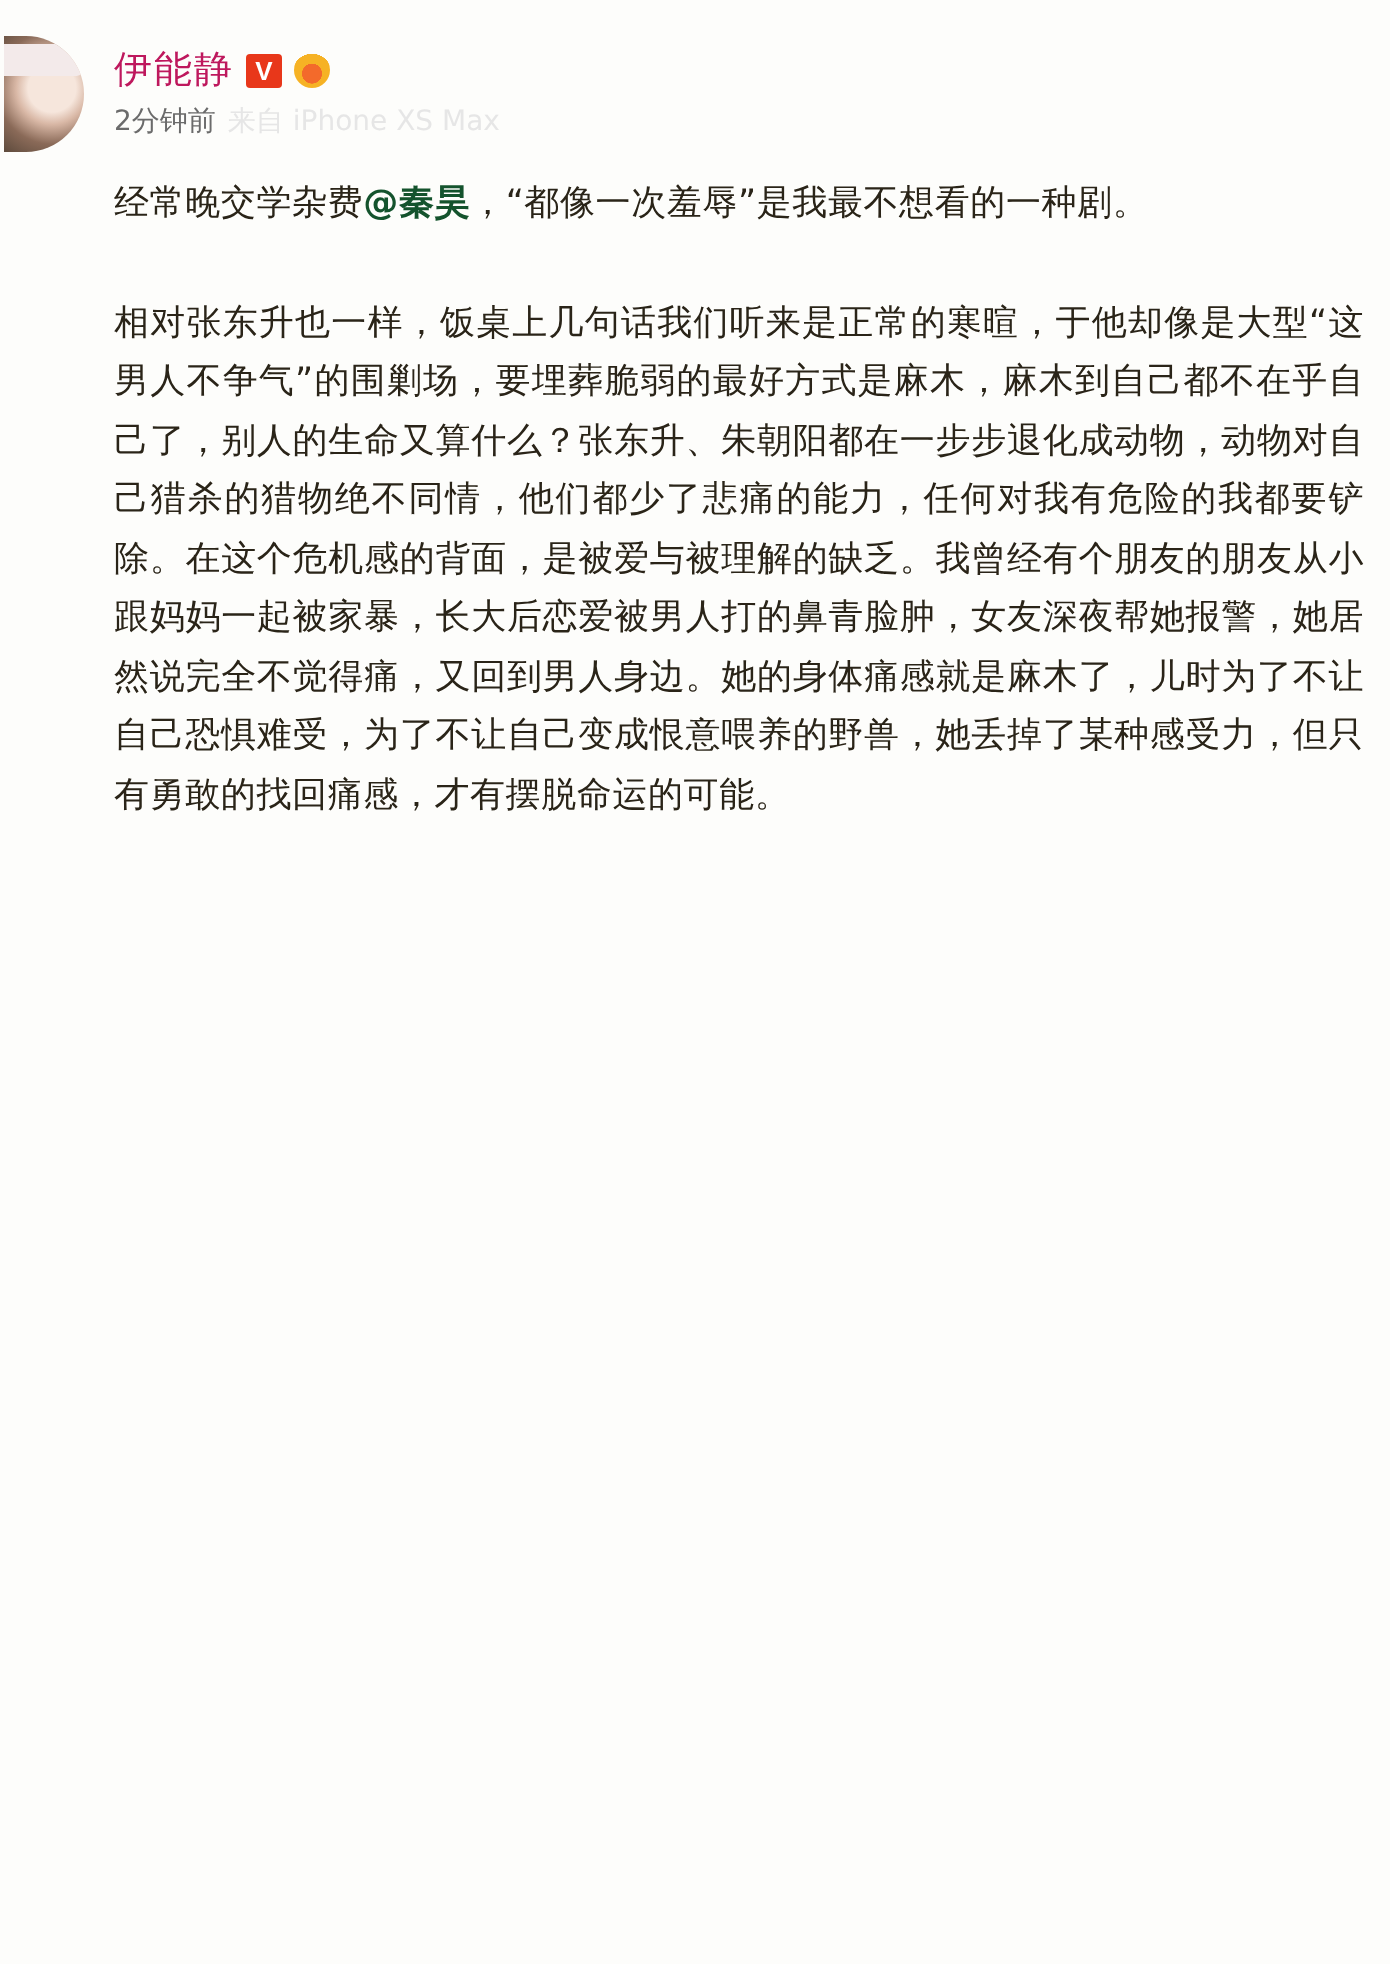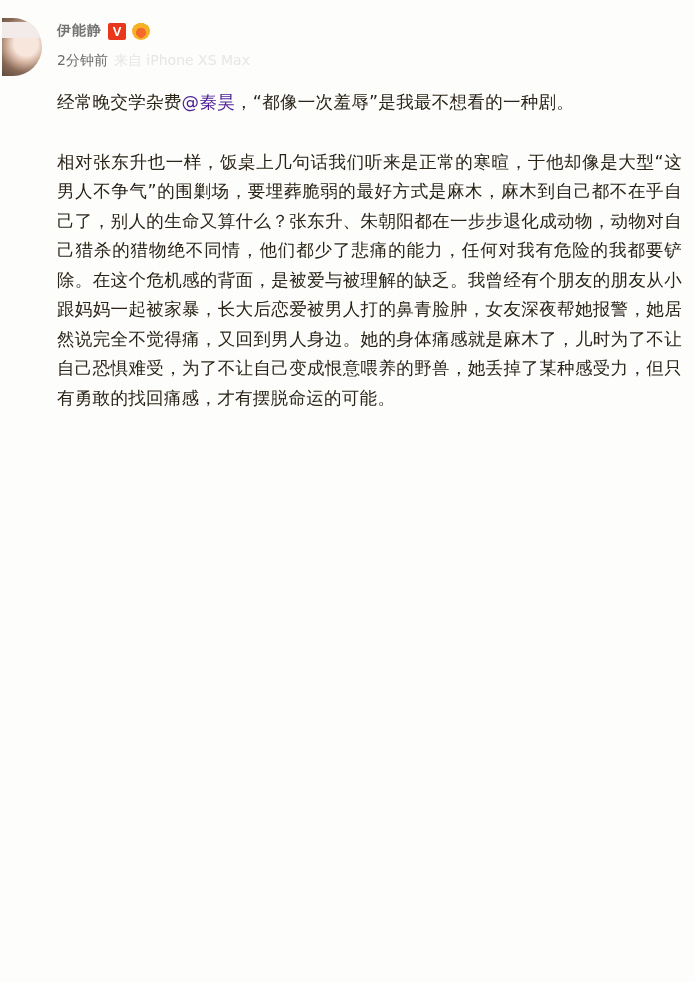--- a/index.html
+++ b/index.html
@@ -12,39 +12,39 @@
     }
     .header { position: absolute; left: 0; top: 12px; height: 70px; width: 695px; }
     .avatar {
       position: absolute; left: 2px; top: 6px; width: 40px; height: 58px;
       border-radius: 0 30px 30px 0;
       background: radial-gradient(circle at 60% 45%, #f6e6dc 0 30%, #d9b8a6 45%, #8a6a58 70%, #5d4a3c 100%);
       overflow: hidden;
     }
     .avatar .cap { position:absolute; left:0; top:4px; width:40px; height:16px; background:#f3eaea; border-radius: 0 20px 6px 0; }
     .name-row { position: absolute; left: 57px; top: 10px; display: flex; align-items: center; gap: 6px; }
-    .name { font-size: 14px; font-weight: bold; color: #737373; letter-spacing: 1px; }
+    .name { font-size: 19px; font-weight: normal; color: #be185d; letter-spacing: 1px; }
     .vbadge {
       width: 18px; height: 17px; background: #e8371a; color: #fff;
       font-size: 13px; font-weight: bold; display: flex; align-items: center; justify-content: center;
       border-radius: 2px; font-family: "Liberation Sans", sans-serif;
     }
     .medal {
       width: 18px; height: 18px; border-radius: 50%;
       background: radial-gradient(circle at 50% 60%, #f36a2b 0 35%, #f6b224 36% 70%, transparent 71%);
     }
     .meta { position: absolute; left: 57px; top: 40px; font-size: 14px; color: #6b6b6b; }
     .meta .source { color: #e6e6e6; margin-left: 6px; }
     .post {
       position: absolute; left: 57px; top: 88px; width: 625px;
       font-size: 17.5px; line-height: 29.5px; color: #2a2418; letter-spacing: 0.3px;
     }
     .post p { margin: 0 0 30px 0; text-align: justify; }
     .post p.first { margin-bottom: 30px; }
-    .mention { color: #4c1d95; }
+    .mention { color: #14532d; font-weight: bold; }
   </style>
 </head>
 <body>
 
 <div class="header">
   <div class="avatar">
     <div class="cap"></div>
   </div>
   <div class="name-row">
     <span class="name">伊能静</span>

